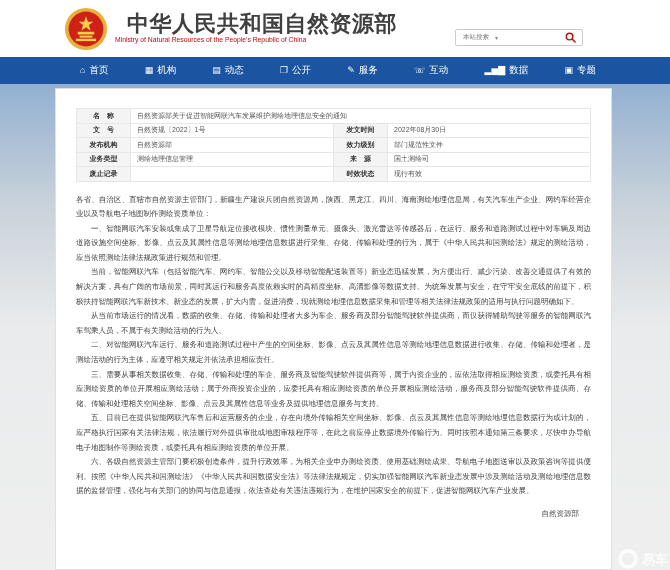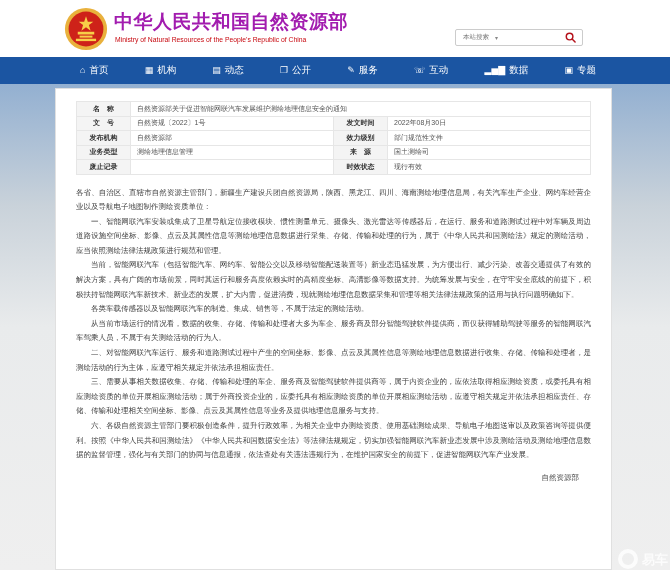--- a/index.html
+++ b/index.html
@@ -4,33 +4,33 @@
 <style>
   html,body{margin:0;padding:0;}
   body{
     width:670px;height:570px;overflow:hidden;position:relative;
     font-family:"Liberation Sans","DejaVu Sans",sans-serif;
     background:#eef0f0;
   }
   
   .header{height:57px;background:#fff;position:relative;}
   .emblem{position:absolute;left:64px;top:7px;width:44px;height:44px;}
-  .site-cn{position:absolute;left:114px;top:9px;font-size:19px;font-weight:bold;color:#a21caf;letter-spacing:.5px;white-space:nowrap;}
+  .site-cn{position:absolute;left:127px;top:9px;font-size:22px;font-weight:bold;color:#404040;letter-spacing:.5px;white-space:nowrap;}
   .site-en{position:absolute;left:115px;top:36px;font-size:6.8px;color:#c7070e;white-space:nowrap;}
   .searchbox{position:absolute;right:87px;top:29px;width:128px;height:17px;border:1px solid #ccc;background:#fff;border-radius:2px;display:flex;align-items:center;box-sizing:border-box;}
   .search-scope{font-size:6.5px;color:#777;padding-left:7px;cursor:pointer;}
   .caret{font-size:6px;color:#888;margin-left:6px;}
   .magnifier{margin-left:auto;margin-right:6px;display:flex;cursor:pointer;}
   
   .nav{height:27px;background:#1b55a2;display:flex;align-items:center;justify-content:space-between;padding:0 74px 0 80px;}
   .nav-item{color:#fff;font-size:9.5px;display:flex;align-items:center;gap:4px;cursor:pointer;white-space:nowrap;}
   .nav-icon{font-size:9px;line-height:1;}
   
   .page-bg{position:relative;height:486px;background:linear-gradient(#93b0d1 0%,#c9d2da 25%,#e9ebec 50%,#efefef 100%);}
-  .card{position:absolute;left:55px;top:4px;width:557px;height:482px;background:#fff;border:1px solid #e0e0e0;box-sizing:border-box;padding:12px 20px 0 20px;}
+  .card{position:absolute;left:55px;top:4px;width:557px;height:482px;background:#fff;border:1px solid #e0e0e0;box-sizing:border-box;padding:19px 20px 0 20px;}
   
   .meta-table{width:100%;border-collapse:collapse;table-layout:fixed;}
   .meta-table td{border:1px solid #e6e6e6;height:13.5px;font-size:7px;padding:0 6px;color:#555;overflow:hidden;white-space:nowrap;}
   .meta-table td.lbl{background:#f4f4f4;font-weight:bold;color:#333;text-align:center;}
   
   .doc-body{margin-top:11px;}
   .doc-body p{margin:0;font-size:7.5px;line-height:14.6px;color:#3f3f3f;text-align:justify;text-indent:2em;}
   .doc-body p.noindent{text-indent:0;}
   .signature{margin-top:7px;text-align:right;padding-right:12px;font-size:7.5px;color:#444;line-height:15px;}
   
@@ -139,24 +139,24 @@
         <td class="lbl">时效状态</td>
         <td>现行有效</td>
       </tr>
     </tbody>
       </table>
 
     <div class="doc-body">
       <p class="noindent">各省、自治区、直辖市自然资源主管部门，新疆生产建设兵团自然资源局，陕西、黑龙江、四川、海南测绘地理信息局，有关汽车生产企业、网约车经营企业以及导航电子地图制作测绘资质单位：</p>
       <p>一、智能网联汽车安装或集成了卫星导航定位接收模块、惯性测量单元、摄像头、激光雷达等传感器后，在运行、服务和道路测试过程中对车辆及周边道路设施空间坐标、影像、点云及其属性信息等测绘地理信息数据进行采集、存储、传输和处理的行为，属于《中华人民共和国测绘法》规定的测绘活动，应当依照测绘法律法规政策进行规范和管理。</p>
       <p>当前，智能网联汽车（包括智能汽车、网约车、智能公交以及移动智能配送装置等）新业态迅猛发展，为方便出行、减少污染、改善交通提供了有效的解决方案，具有广阔的市场前景，同时其运行和服务高度依赖实时的高精度坐标、高清影像等数据支持。为统筹发展与安全，在守牢安全底线的前提下，积极扶持智能网联汽车新技术、新业态的发展，扩大内需，促进消费，现就测绘地理信息数据采集和管理等相关法律法规政策的适用与执行问题明确如下。</p>
-      <p>各类车载传感器以及智能网联汽车的制造、集成、销售等，不属于法定的测绘活动。</p>
       <p>从当前市场运行的情况看，数据的收集、存储、传输和处理者大多为车企、服务商及部分智能驾驶软件提供商，而仅获得辅助驾驶等服务的智能网联汽车驾乘人员，不属于有关测绘活动的行为人。</p>
       <p>二、对智能网联汽车运行、服务和道路测试过程中产生的空间坐标、影像、点云及其属性信息等测绘地理信息数据进行收集、存储、传输和处理者，是测绘活动的行为主体，应遵守相关规定并依法承担相应责任。</p>
-      <p>三、需要从事相关数据收集、存储、传输和处理的车企、服务商及智能驾驶软件提供商等，属于内资企业的，应依法取得相应测绘资质，或委托具有相应测绘资质的单位开展相应测绘活动；属于外商投资企业的，应委托具有相应测绘资质的单位开展相应测绘活动，应遵守相关规定并依法承担相应责任、存储、传输和处理相关空间坐标、影像、点云及其属性信息等业务及提供地理信息服务与支持。</p>
+      <p>三、需要从事相关数据收集、存储、传输和处理的车企、服务商及智能驾驶软件提供商等，属于内资企业的，应依法取得相应测绘资质，或委托具有相应测绘资质的单位开展相应测绘活动；属于外商投资企业的，应委托具有相应测绘资质的单位开展相应测绘活动，服务商及部分智能驾驶软件提供商、存储、传输和处理相关空间坐标、影像、点云及其属性信息等业务及提供地理信息服务与支持。</p>
+      <p>五、目前已在提供智能网联汽车售后和运营服务的企业，存在向境外传输相关空间坐标、影像、点云及其属性信息等测绘地理信息数据行为或计划的，应严格执行国家有关法律法规，依法履行对外提供审批或地图审核程序等，在此之前应停止数据境外传输行为。同时按照本通知第三条要求，尽快申办导航电子地图制作等测绘资质，或委托具有相应测绘资质的单位开展。</p>
       <p>六、各级自然资源主管部门要积极创造条件，提升行政效率，为相关企业申办测绘资质、使用基础测绘成果、导航电子地图送审以及政策咨询等提供便利。按照《中华人民共和国测绘法》《中华人民共和国数据安全法》等法律法规规定，切实加强智能网联汽车新业态发展中涉及测绘活动及测绘地理信息数据的监督管理，强化与有关部门的协同与信息通报，依法查处有关违法违规行为，在维护国家安全的前提下，促进智能网联汽车产业发展。</p>
     </div>
 
     <div class="signature">
       <div>自然资源部</div>
     </div>
   </div>
 
   <div class="watermark">
     <span class="wm-ring"></span>

